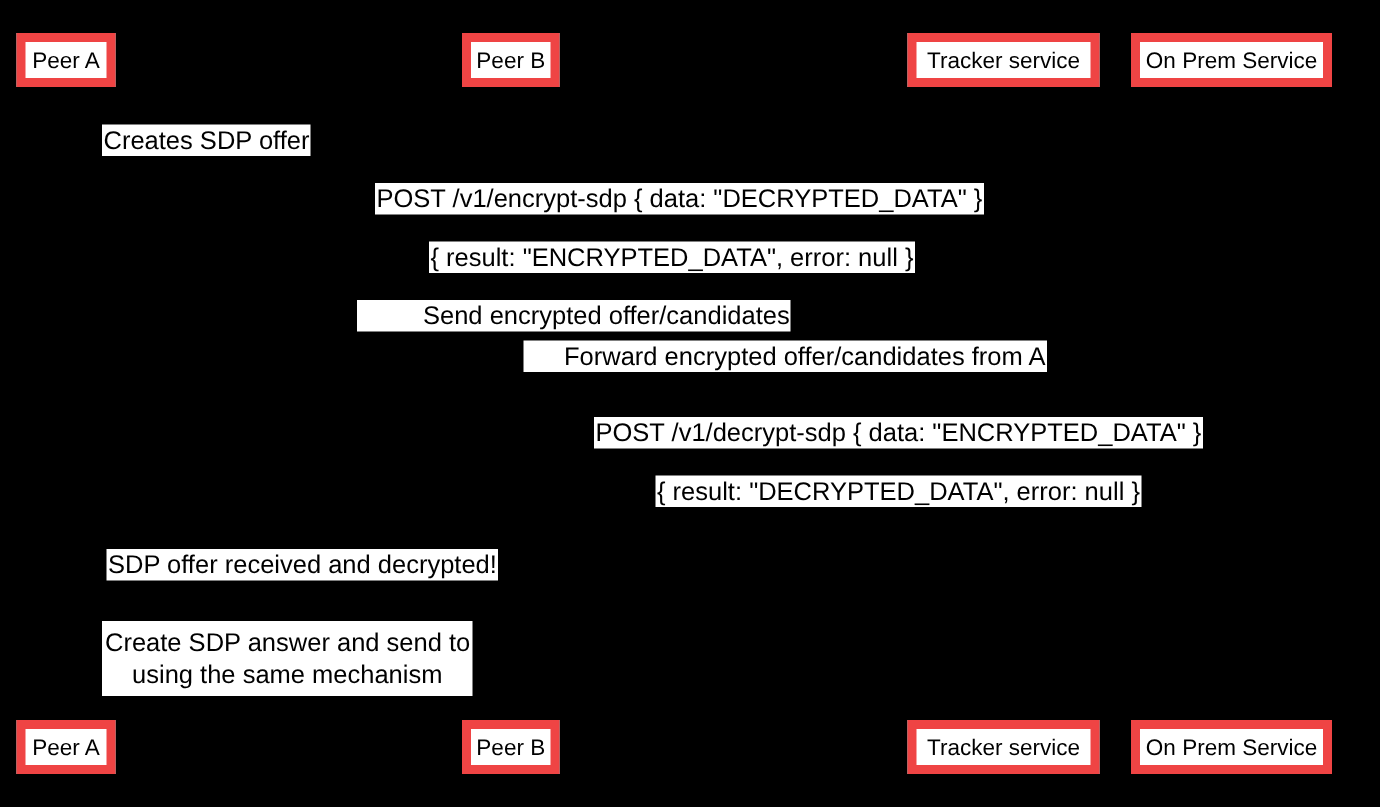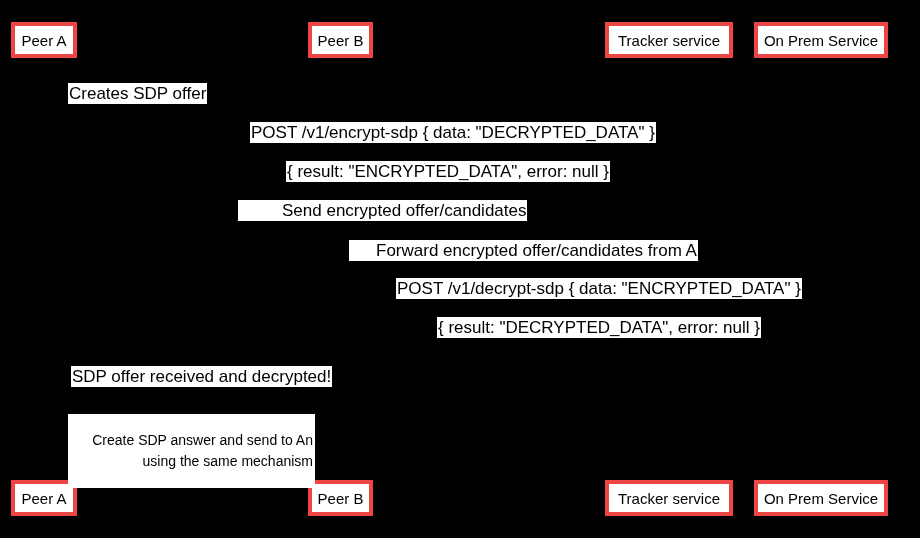--- a/index.html
+++ b/index.html
@@ -15,21 +15,21 @@
     position: relative;
     width: 920px;
     height: 538px;
     background: #000000;
     overflow: hidden;
   }
   .participant {
     position: absolute;
     background: #ffffff;
     color: #000000;
-    border: 4px solid #ef4444;
+    border: 6px solid #ef4444;
     box-sizing: border-box;
     font-size: 15px;
     line-height: 1;
     display: flex;
     align-items: center;
     justify-content: center;
     white-space: nowrap;
     padding: 0 10px;
     height: 36px;
   }
@@ -45,24 +45,24 @@
     font-size: 17px;
     line-height: 21px;
     white-space: nowrap;
     padding: 0 1px;
     box-sizing: border-box;
   }
   .note-multiline {
     position: absolute;
     background: #ffffff;
     color: #000000;
-    font-size: 14px;
+    font-size: 17px;
     line-height: 21px;
-    text-align: right;
-    padding: 16px 2px;
+    text-align: center;
+    padding: 4px 2px;
     box-sizing: border-box;
   }
   .note-multiline .line {
     display: block;
     white-space: nowrap;
   }
   .arrow {
     position: absolute;
     height: 1px;
     background: #000000;
@@ -117,21 +117,21 @@
       <div class="participant" style="left: 754px; top: 480px; width: 134px; height: 36px;">
         <span>On Prem Service</span>
       </div>
     </div>
 
   <div id="messages">
       <div class="msg-label" style="left: 68px; top: 83px;">Creates SDP offer</div>
       <div class="msg-label" style="left: 250px; top: 122px; text-align: center;">POST /v1/encrypt-sdp { data: "DECRYPTED_DATA" }</div>
       <div class="msg-label" style="left: 286px; top: 161px;">{ result: "ENCRYPTED_DATA", error: null }</div>
       <div class="msg-label" style="left: 238px; top: 200px; padding-left: 44px;">Send encrypted offer/candidates</div>
-      <div class="msg-label" style="left: 349px; top: 240px; padding-left: 27px;">Forward encrypted offer/candidates from A</div>
+      <div class="msg-label" style="left: 349px; top: 227px; padding-left: 27px;">Forward encrypted offer/candidates from A</div>
       <div class="msg-label" style="left: 396px; top: 278px;">POST /v1/decrypt-sdp { data: "ENCRYPTED_DATA" }</div>
       <div class="msg-label" style="left: 437px; top: 317px;">{ result: "DECRYPTED_DATA", error: null }</div>
       <div class="msg-label" style="left: 71px; top: 366px; text-align: right;">SDP offer received and decrypted!</div>
     </div>
 
   <div id="notes">
       <div class="note-multiline" style="left: 68px; top: 414px; width: 247px;">
         <span class="line">Create SDP answer and send to An</span>
         <span class="line">using the same mechanism</span>
       </div>

